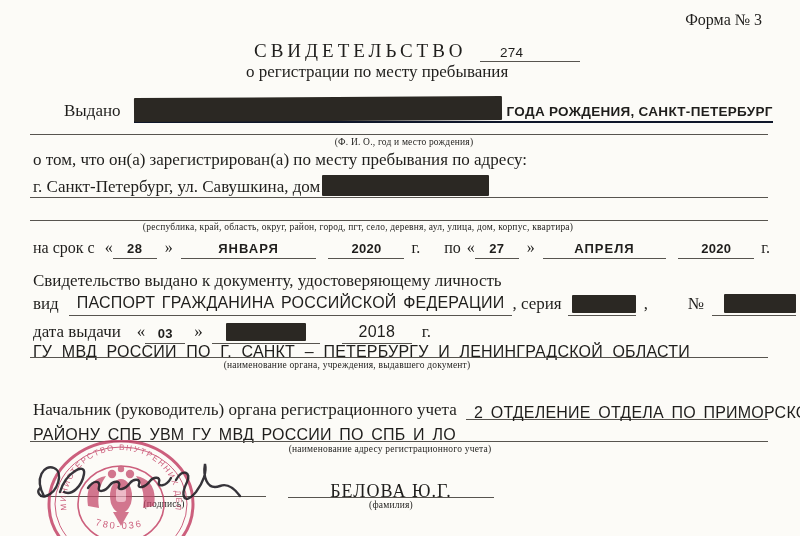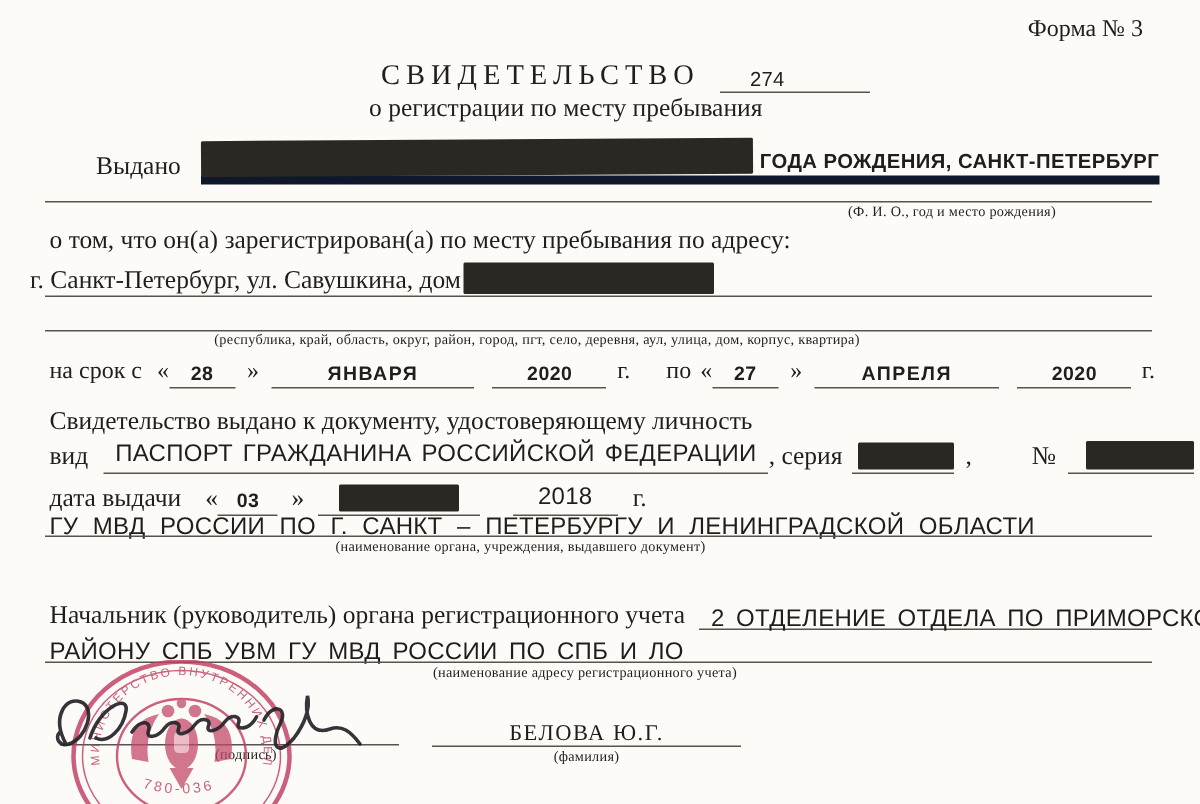--- a/index.html
+++ b/index.html
@@ -27,31 +27,31 @@
 
   <div class="abs ser16 nw" style="top:11px; right:38px;">Форма № 3</div>
 
   <div class="abs title nw" style="top:40px; left:254px;">СВИДЕТЕЛЬСТВО</div>
   <div class="abs fill nw" style="top:45px; left:500px; font-size:13.5px;">274</div>
   <div class="hr" style="top:61px; left:480px; width:100px;"></div>
   <div class="abs ser nw" style="top:63px; left:246px;">о регистрации по месту пребывания</div>
 
   <div class="abs frow" style="top:96px; left:64px; right:32px; height:27px;">
     <span class="ser pb" style="margin-right:13px;">Выдано</span>
-    <span class="frow" style="flex:1; border-bottom:6px solid #0f172a; height:27px;">
+    <span class="frow" style="flex:1; border-bottom:2px solid #0f172a; height:27px;">
       <span class="redact" style="width:368px; height:24px; transform:rotate(-0.35deg);"></span>
       <span class="fillb pb nw" style="margin-left:5px; font-size:13.5px;">ГОДА РОЖДЕНИЯ, САНКТ-ПЕТЕРБУРГ</span>
     </span>
   </div>
   <div class="hr" style="top:134px; left:30px; width:738px;"></div>
-  <div class="abs cap" style="top:137px; left:104px; width:600px;text-align:right;">(Ф. И. О., год и место рождения)</div>
+  <div class="abs cap" style="top:137px; left:104px; width:600px;">(Ф. И. О., год и место рождения)</div>
 
   <div class="abs ser nw" style="top:151px; left:33px;">о том, что он(а) зарегистрирован(а) по месту пребывания по адресу:</div>
 
-  <div class="abs ser nw" style="top:175px; left:20px;">
+  <div class="abs ser nw" style="top:175px; left:33px;">
     <span>г. Санкт-Петербург, ул. Савушкина, дом</span><span class="redact" style="display:inline-block; width:167px; height:21px; vertical-align:-4px; margin-left:2px;"></span>
   </div>
   <div class="hr" style="top:197px; left:30px; width:738px;"></div>
 
   <div class="hr" style="top:220px; left:30px; width:738px;"></div>
   <div class="abs cap" style="top:222px; left:58px; width:600px;">(республика, край, область, округ, район, город, пгт, село, деревня, аул, улица, дом, корпус, квартира)</div>
 
   <div class="abs frow ser16" style="top:237px; left:33px; right:30px; height:22px;">
     <span class="pb nw" style="margin-right:10px;">на срок с</span>
     <span class="pb">«</span>
@@ -104,21 +104,21 @@
   <div class="abs cap" style="top:360px; left:30px; width:634px;">(наименование органа, учреждения, выдавшего документ)</div>
   <div class="hr" style="top:419px; left:466px; width:302px;"></div>
   <div class="abs fill nw" style="top:404px; left:474px; word-spacing:3px;">2 ОТДЕЛЕНИЕ ОТДЕЛА  ПО ПРИМОРСКОМУ</div>
   <div class="abs fill nw" style="top:426px; left:33px; word-spacing:3px;">РАЙОНУ СПБ УВМ  ГУ  МВД РОССИИ  ПО СПБ  И  ЛО</div>
   <div class="hr" style="top:441px; left:30px; width:738px;"></div>
   <div class="abs cap" style="top:444px; left:100px; width:580px;">(наименование адресу регистрационного учета)</div>
 
   <div class="hr" style="top:496px; left:40px; width:226px;"></div>
   <div class="abs cap" style="top:499px; left:118px; width:92px;">(подпись)</div>
 
-  <div class="abs nw" style="top:481px; left:288px; width:206px; text-align:center; font-size:15px; letter-spacing:1px;">БЕЛОВА  Ю.Г.</div>
+  <div class="abs nw" style="top:481px; left:288px; width:206px; text-align:center; font-size:18px; letter-spacing:1px;">БЕЛОВА  Ю.Г.</div>
   <div class="hr" style="top:497px; left:288px; width:206px;"></div>
   <div class="abs cap" style="top:500px; left:288px; width:206px;">(фамилия)</div>
 
   <svg class="stamp-svg" style="left:36px; top:440px; opacity:0.82;" width="170" height="96" viewBox="0 0 170 96">
     <g stroke="#c23e63" fill="none">
       <ellipse cx="85" cy="64" rx="72" ry="63" stroke-width="3"></ellipse>
       <ellipse cx="85" cy="64" rx="66" ry="57" stroke-width="1"></ellipse>
       <ellipse cx="85" cy="64" rx="43" ry="38" stroke-width="1.6"></ellipse>
     </g>
     <defs>

